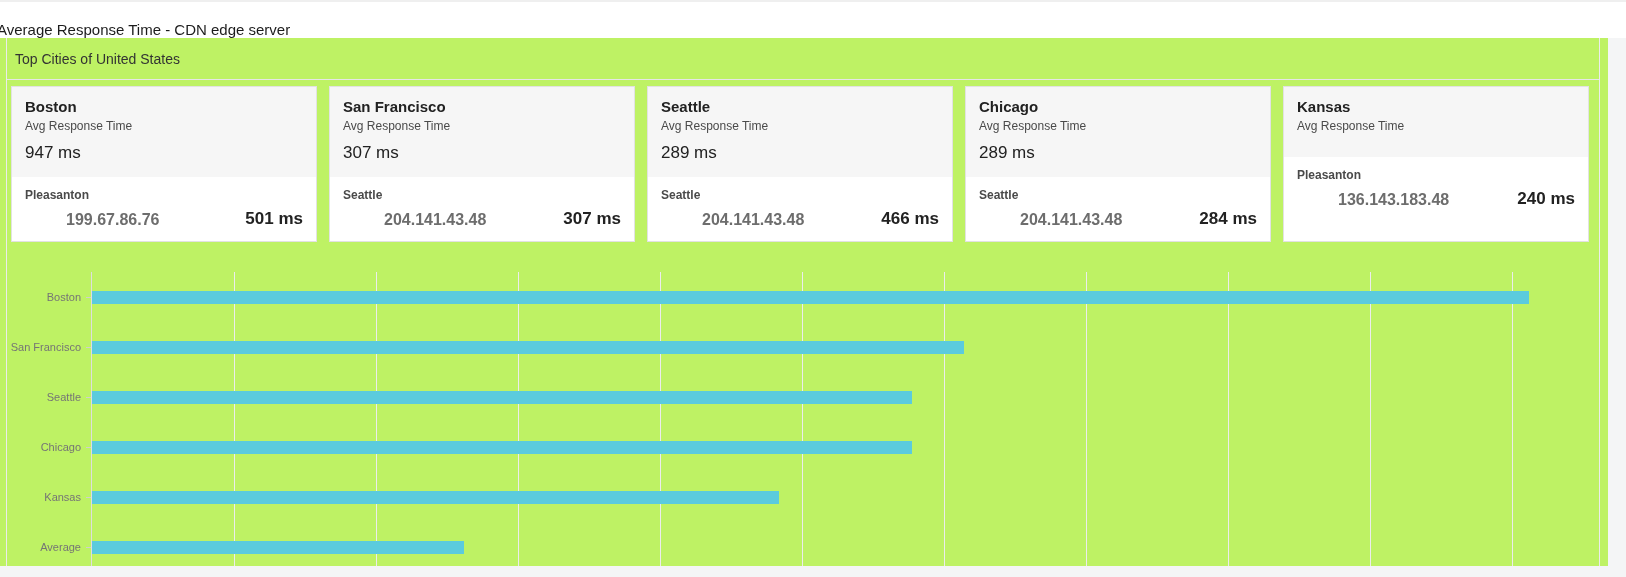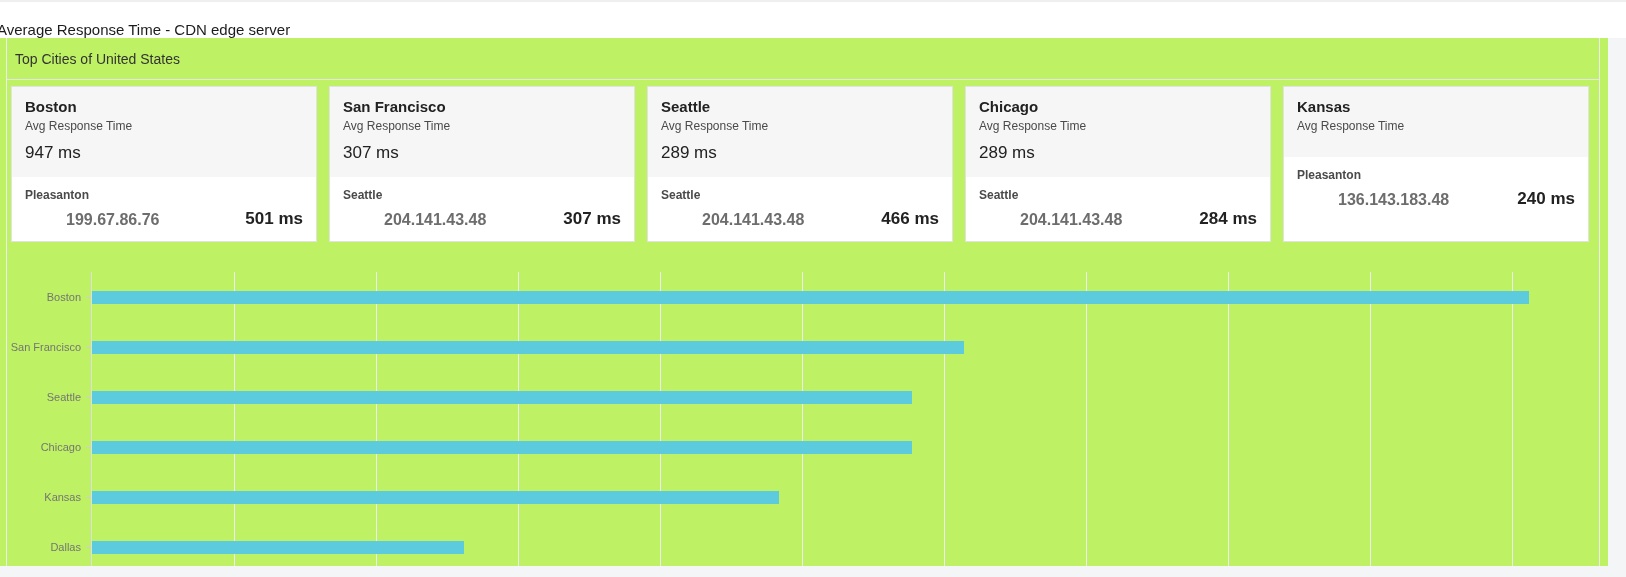--- a/index.html
+++ b/index.html
@@ -186,21 +186,21 @@
             </div>
             <div class="cat-row">
               <span class="cat-label">Chicago</span>
               <span class="cat-tick"></span>
             </div>
             <div class="cat-row">
               <span class="cat-label">Kansas</span>
               <span class="cat-tick"></span>
             </div>
             <div class="cat-row">
-              <span class="cat-label">Dallas</span>
+              <span class="cat-label">Average</span>
               <span class="cat-tick"></span>
             </div>
           </div>
         <div class="chart-body">
           <div class="plot" id="chart-plot">
               <div class="gridline" style="left: 9.4697%;"></div>
               <div class="gridline" style="left: 18.9394%;"></div>
               <div class="gridline" style="left: 28.4091%;"></div>
               <div class="gridline" style="left: 37.8788%;"></div>
               <div class="gridline" style="left: 47.3485%;"></div>

